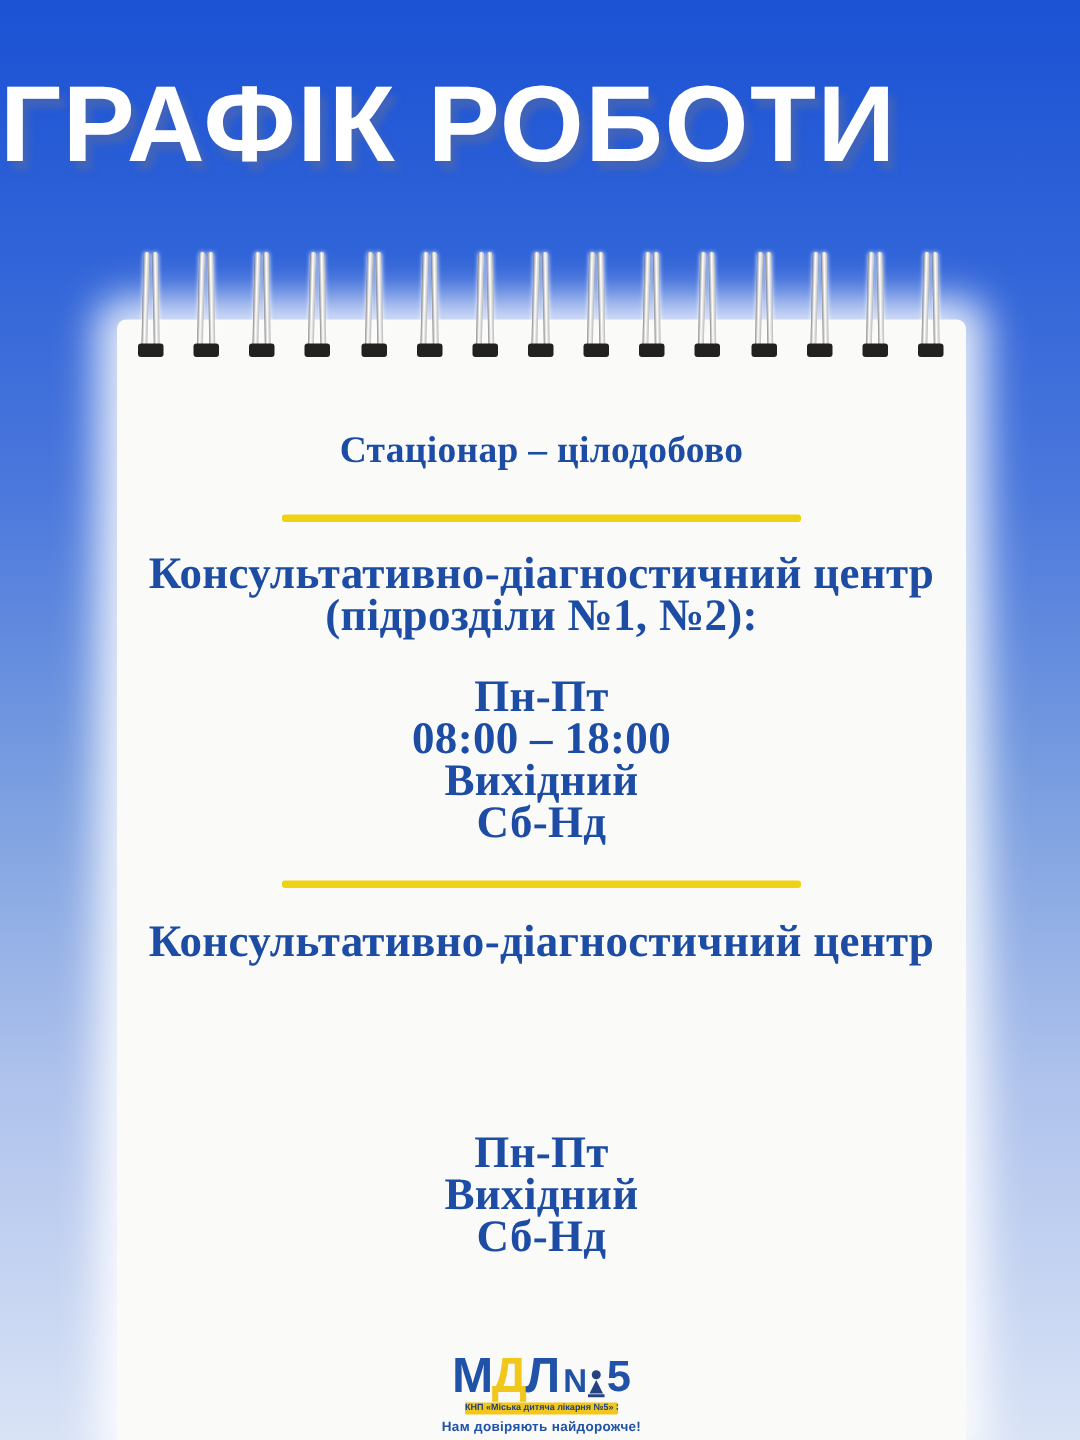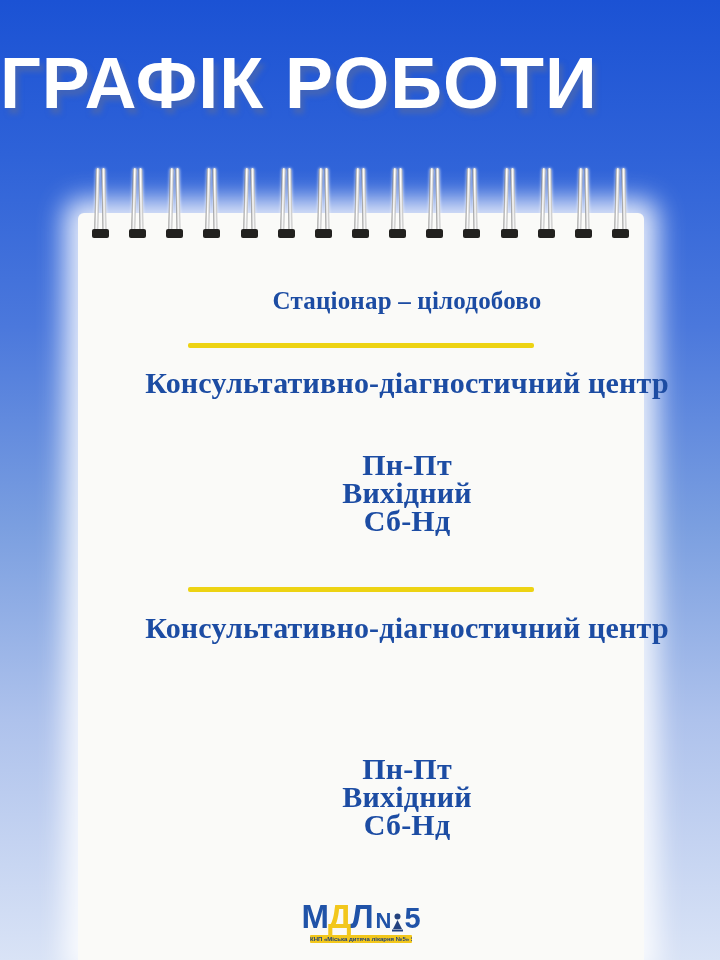--- a/index.html
+++ b/index.html
@@ -45,21 +45,20 @@
     position:absolute;bottom:6px;left:2px;width:17px;height:9px;
     background:#22211f;border-radius:2px;
   }
   
   .line{
     position:absolute;left:0;width:100%;
     text-align:center;
     font-weight:bold;
     color:#1c4ca3;
     letter-spacing:.2px;
-    padding-left:46px;
   }
   .stationary{top:74px;font-size:25px;}
   .divider{
     position:absolute;left:50%;transform:translateX(-50%);
     width:346px;height:5px;background:#edd313;border-radius:2px;
   }
   .div1{top:130px;}
   .div2{top:374px;}
   .block{line-height:28px;font-size:30px;}
   .h2{top:156px;}
@@ -177,24 +176,26 @@
         <b class="hole"></b>
       </div>
     </div>
 
   <div class="line stationary">Стаціонар – цілодобово</div>
 
   <div class="divider div1"></div>
 
   <div class="line block h2">
     <div>Консультативно-діагностичний центр</div>
+    <div>(підрозділи №1, №2):</div>
   </div>
 
   <div class="line block hours1">
     <div>Пн-Пт</div>
+    <div>08:00 – 18:00</div>
     <div>Вихідний</div>
     <div>Сб-Нд</div>
   </div>
 
   <div class="divider div2"></div>
 
   <div class="line block h3">
     <div>Консультативно-діагностичний центр</div>
   </div>
 
@@ -213,15 +214,16 @@
       <svg class="child-ico" width="13" height="19" viewBox="0 0 13 19">
         <g fill="#24427e">
           <circle cx="6.5" cy="3.5" r="3"></circle>
           <path d="M6.5 7 L11 16 H2 Z"></path>
           <rect x="1" y="16.5" width="11" height="2"></rect>
         </g>
       </svg>
       <span class="lt-5">5</span>
     </div>
     <div class="logo-banner">КНП «Міська дитяча лікарня №5» ЗМР</div>
+    <div class="logo-tagline">Нам довіряють найдорожче!</div>
   </div>
 
 </div>
 
 </body></html>

